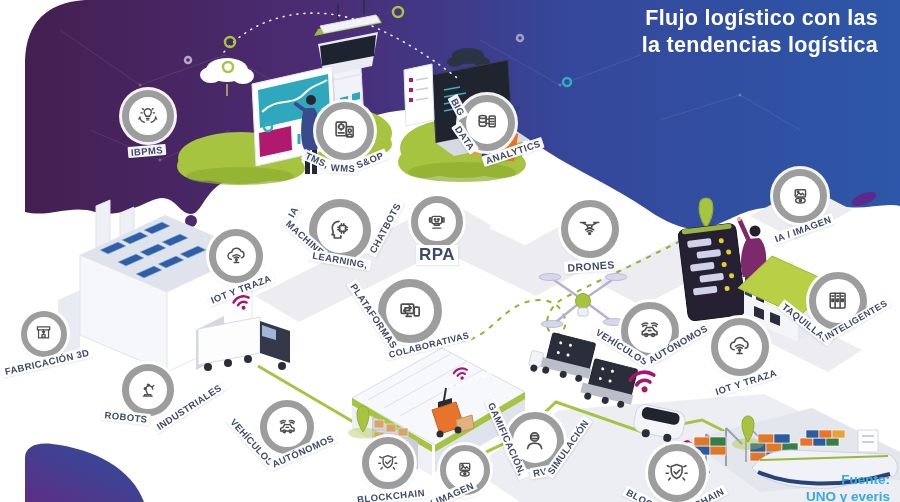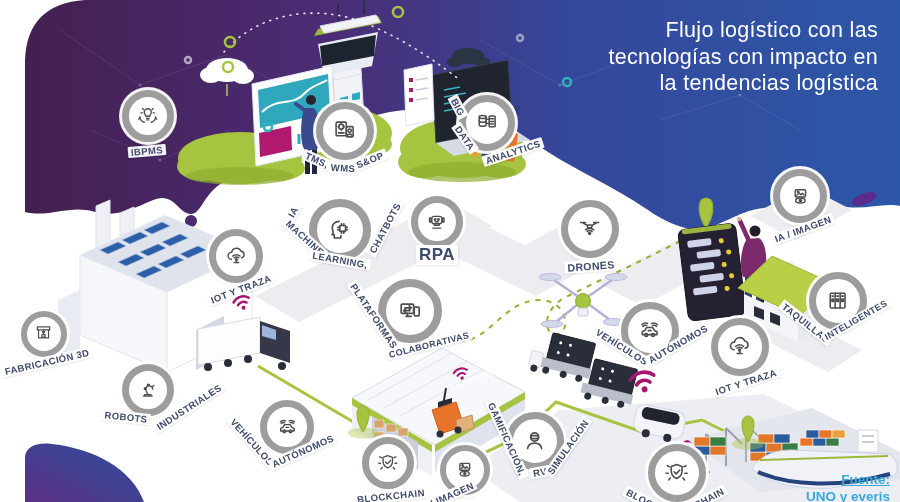--- a/index.html
+++ b/index.html
@@ -1,25 +1,25 @@
 <!DOCTYPE html>
 <html><head>
 <meta charset="utf-8">
 <style>
   html,body{margin:0;padding:0;background:#fff;}
   #stage{position:relative;width:900px;height:502px;background:#ffffff;overflow:hidden;
          font-family:"Liberation Sans",sans-serif;}
   #hdr-svg{position:absolute;left:0;top:0;z-index:1;}
   #scene-svg{position:absolute;left:0;top:0;z-index:5;}
   #title{position:absolute;top:5px;right:22px;z-index:10;text-align:right;color:#ffffff;
-         font-size:21.5px;line-height:1.24;letter-spacing:.3px;font-weight:400;margin-top:12px;}
+         font-size:21.5px;line-height:1.24;letter-spacing:.3px;font-weight:700;}
   #title span{display:block;}
   #source{position:absolute;top:471px;right:10px;z-index:40;text-align:right;
           color:#39a9db;font-size:13.5px;font-weight:bold;line-height:17px;}
-  #source span{display:block;text-decoration:underline;}
+  #source span{display:block;}
   #nodes{position:absolute;inset:0;z-index:30;}
   .node{position:absolute;box-sizing:border-box;border-radius:50%;background:#ffffff;
         border-style:solid;border-color:#9d9d9d;display:flex;align-items:center;justify-content:center;
         box-shadow:0 0 0 3px rgba(255,255,255,.95),0 2px 4px rgba(0,0,0,.15);}
   .node svg{width:62%;height:62%;}
   .nlabel{position:absolute;font-size:9.5px;font-weight:bold;color:#3e4a6b;letter-spacing:.4px;
           background:rgba(255,255,255,.95);padding:0 3px;white-space:nowrap;border-radius:1px;
           transform:translate(-50%,-50%) rotate(var(--r));box-shadow:0 1px 2px rgba(0,0,0,.10);z-index:31;}
 </style>
 </head>
@@ -359,21 +359,20 @@
       <circle cx="268" cy="127" r="4" stroke="#2fb0bd"></circle>
       <circle cx="398" cy="12" r="5" stroke="#a7c440"></circle>
       <circle cx="567" cy="82" r="4" stroke="#2fb0bd"></circle>
       <circle cx="188" cy="60" r="3" stroke="#ffffff" opacity="0.6"></circle>
       <circle cx="520" cy="38" r="3" stroke="#ffffff" opacity="0.5"></circle>
     </g>
   </svg>
 
   <div id="title">
     <span>Flujo logístico con las</span>
-    <span>tecnologías con impacto en</span>
     <span>la tendencias logística</span>
   </div>
 
   <div id="source">
     <span>Fuente:</span>
     <span>UNO y everis</span>
   </div>
 
   <div id="nodes">
       <div class="node" style="left: 122px; top: 90px; width: 52px; height: 52px; border-width: 7px;">

